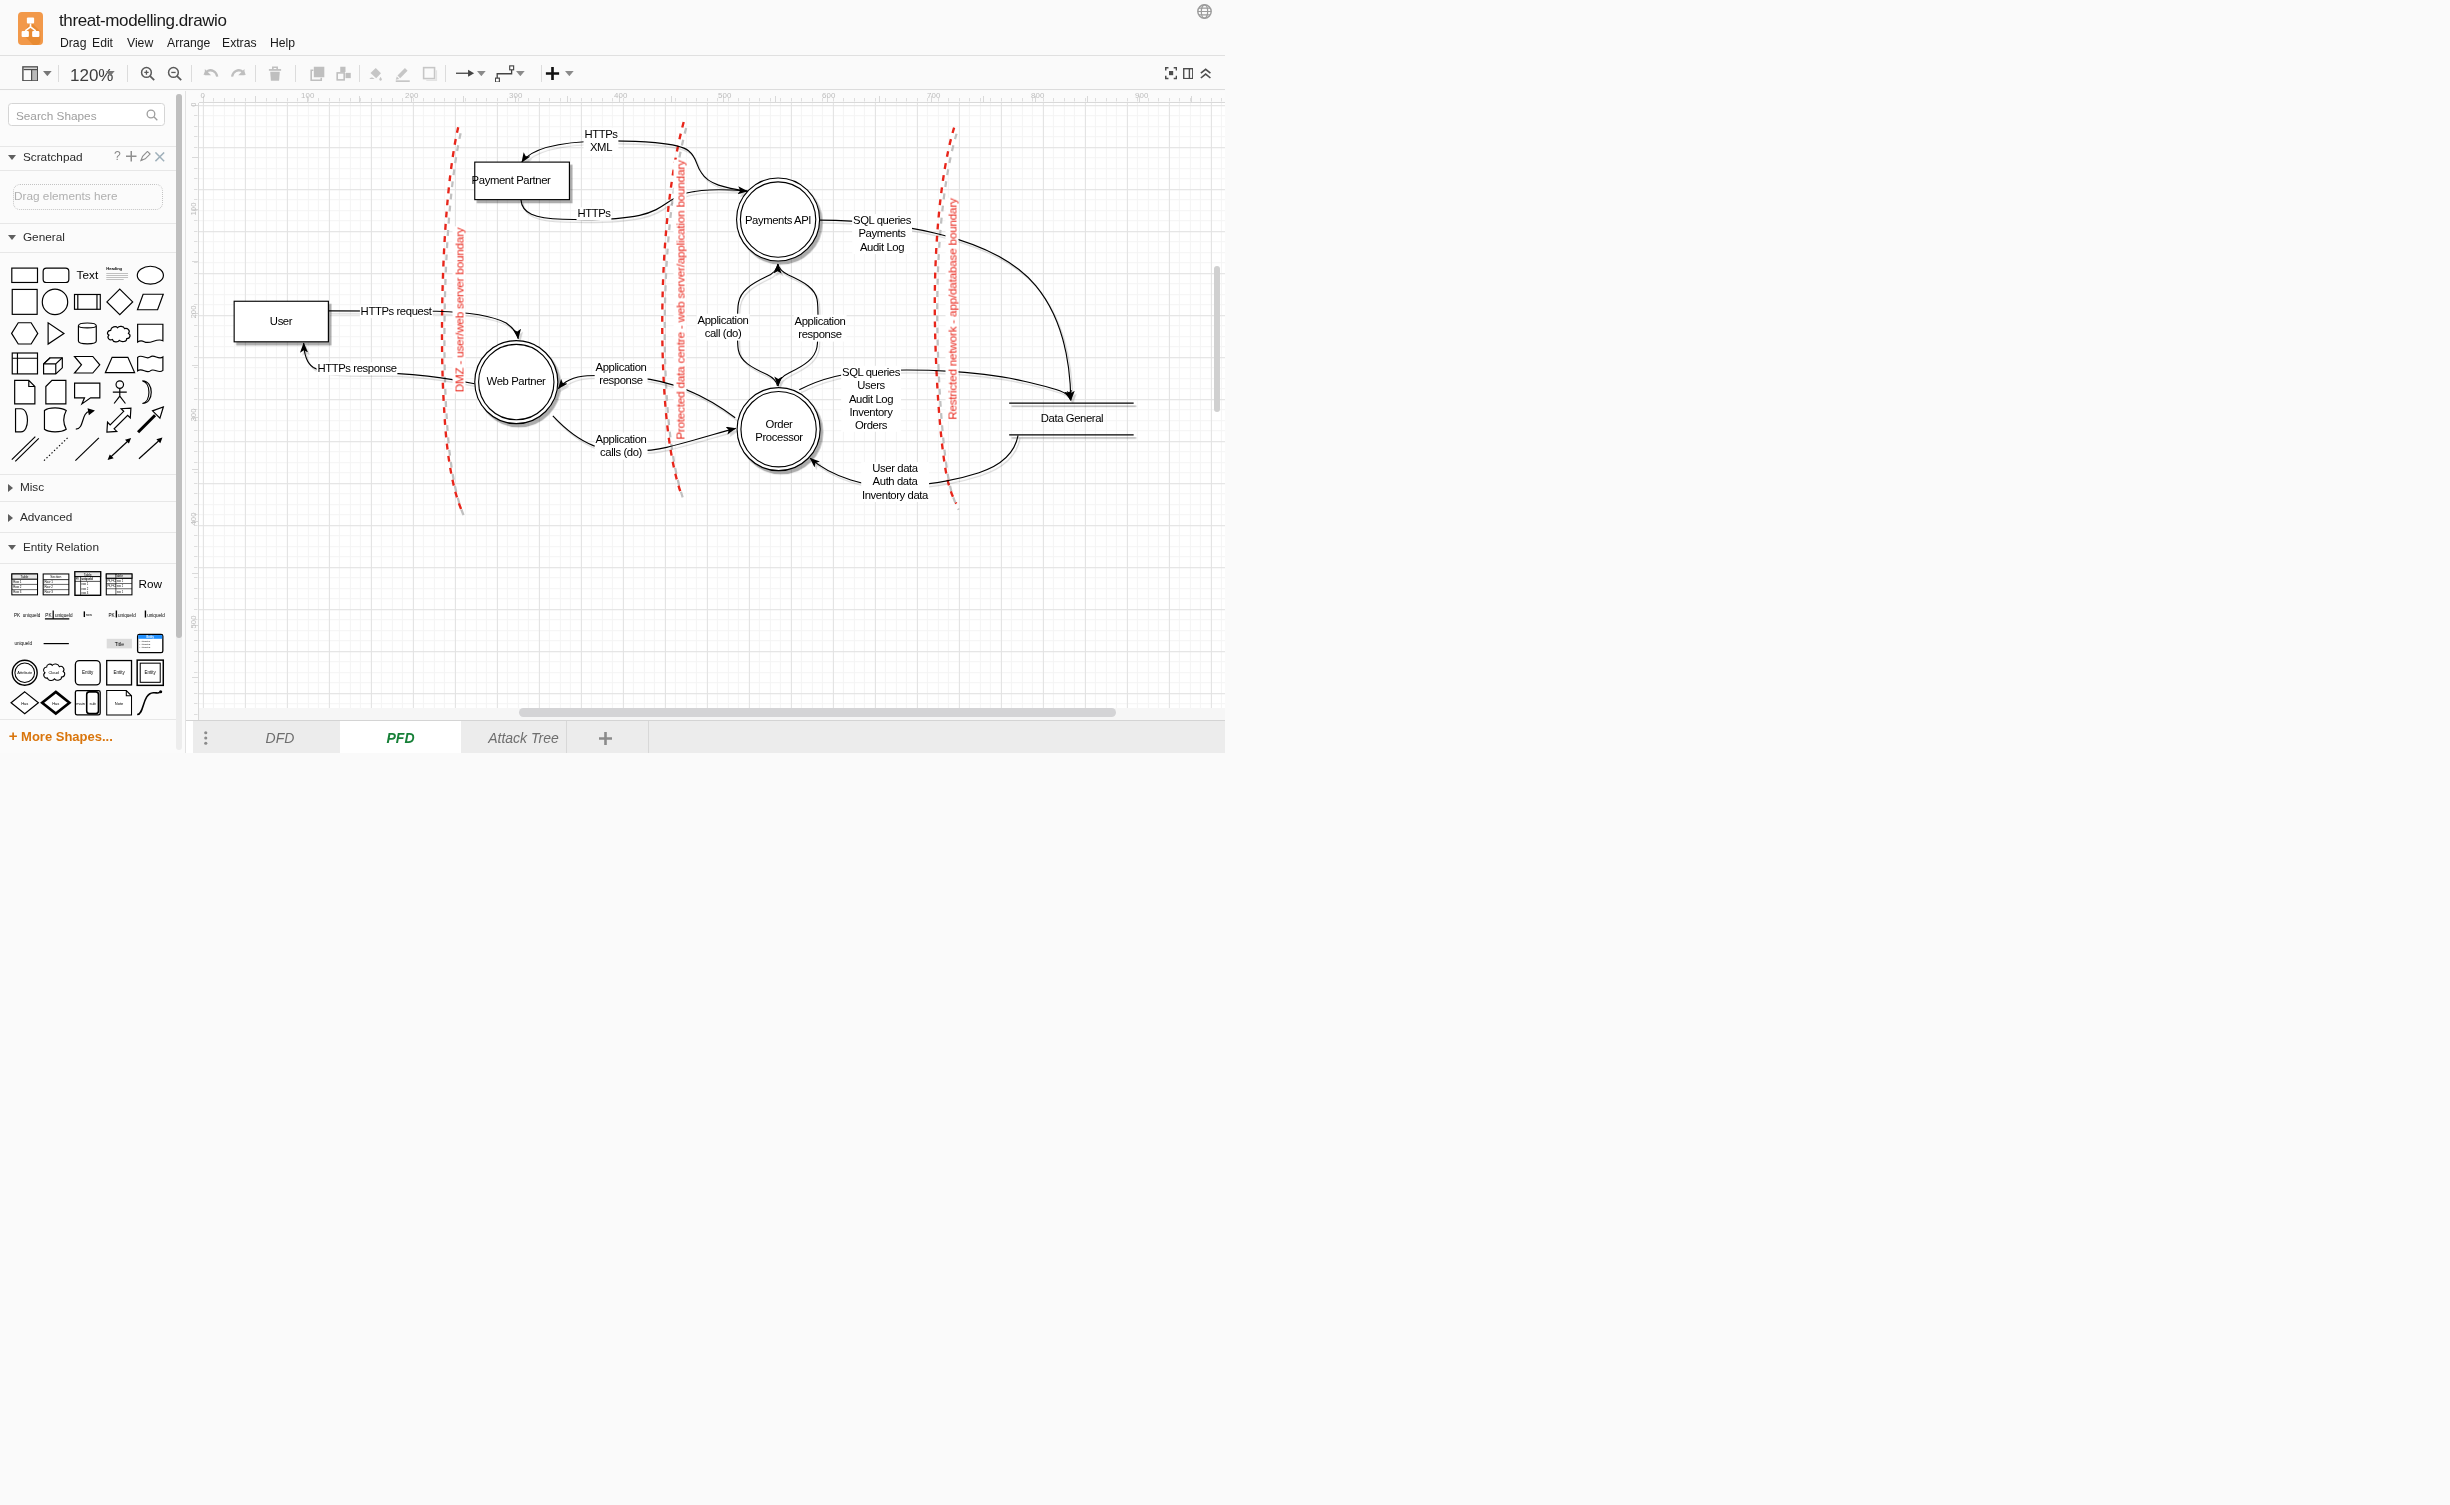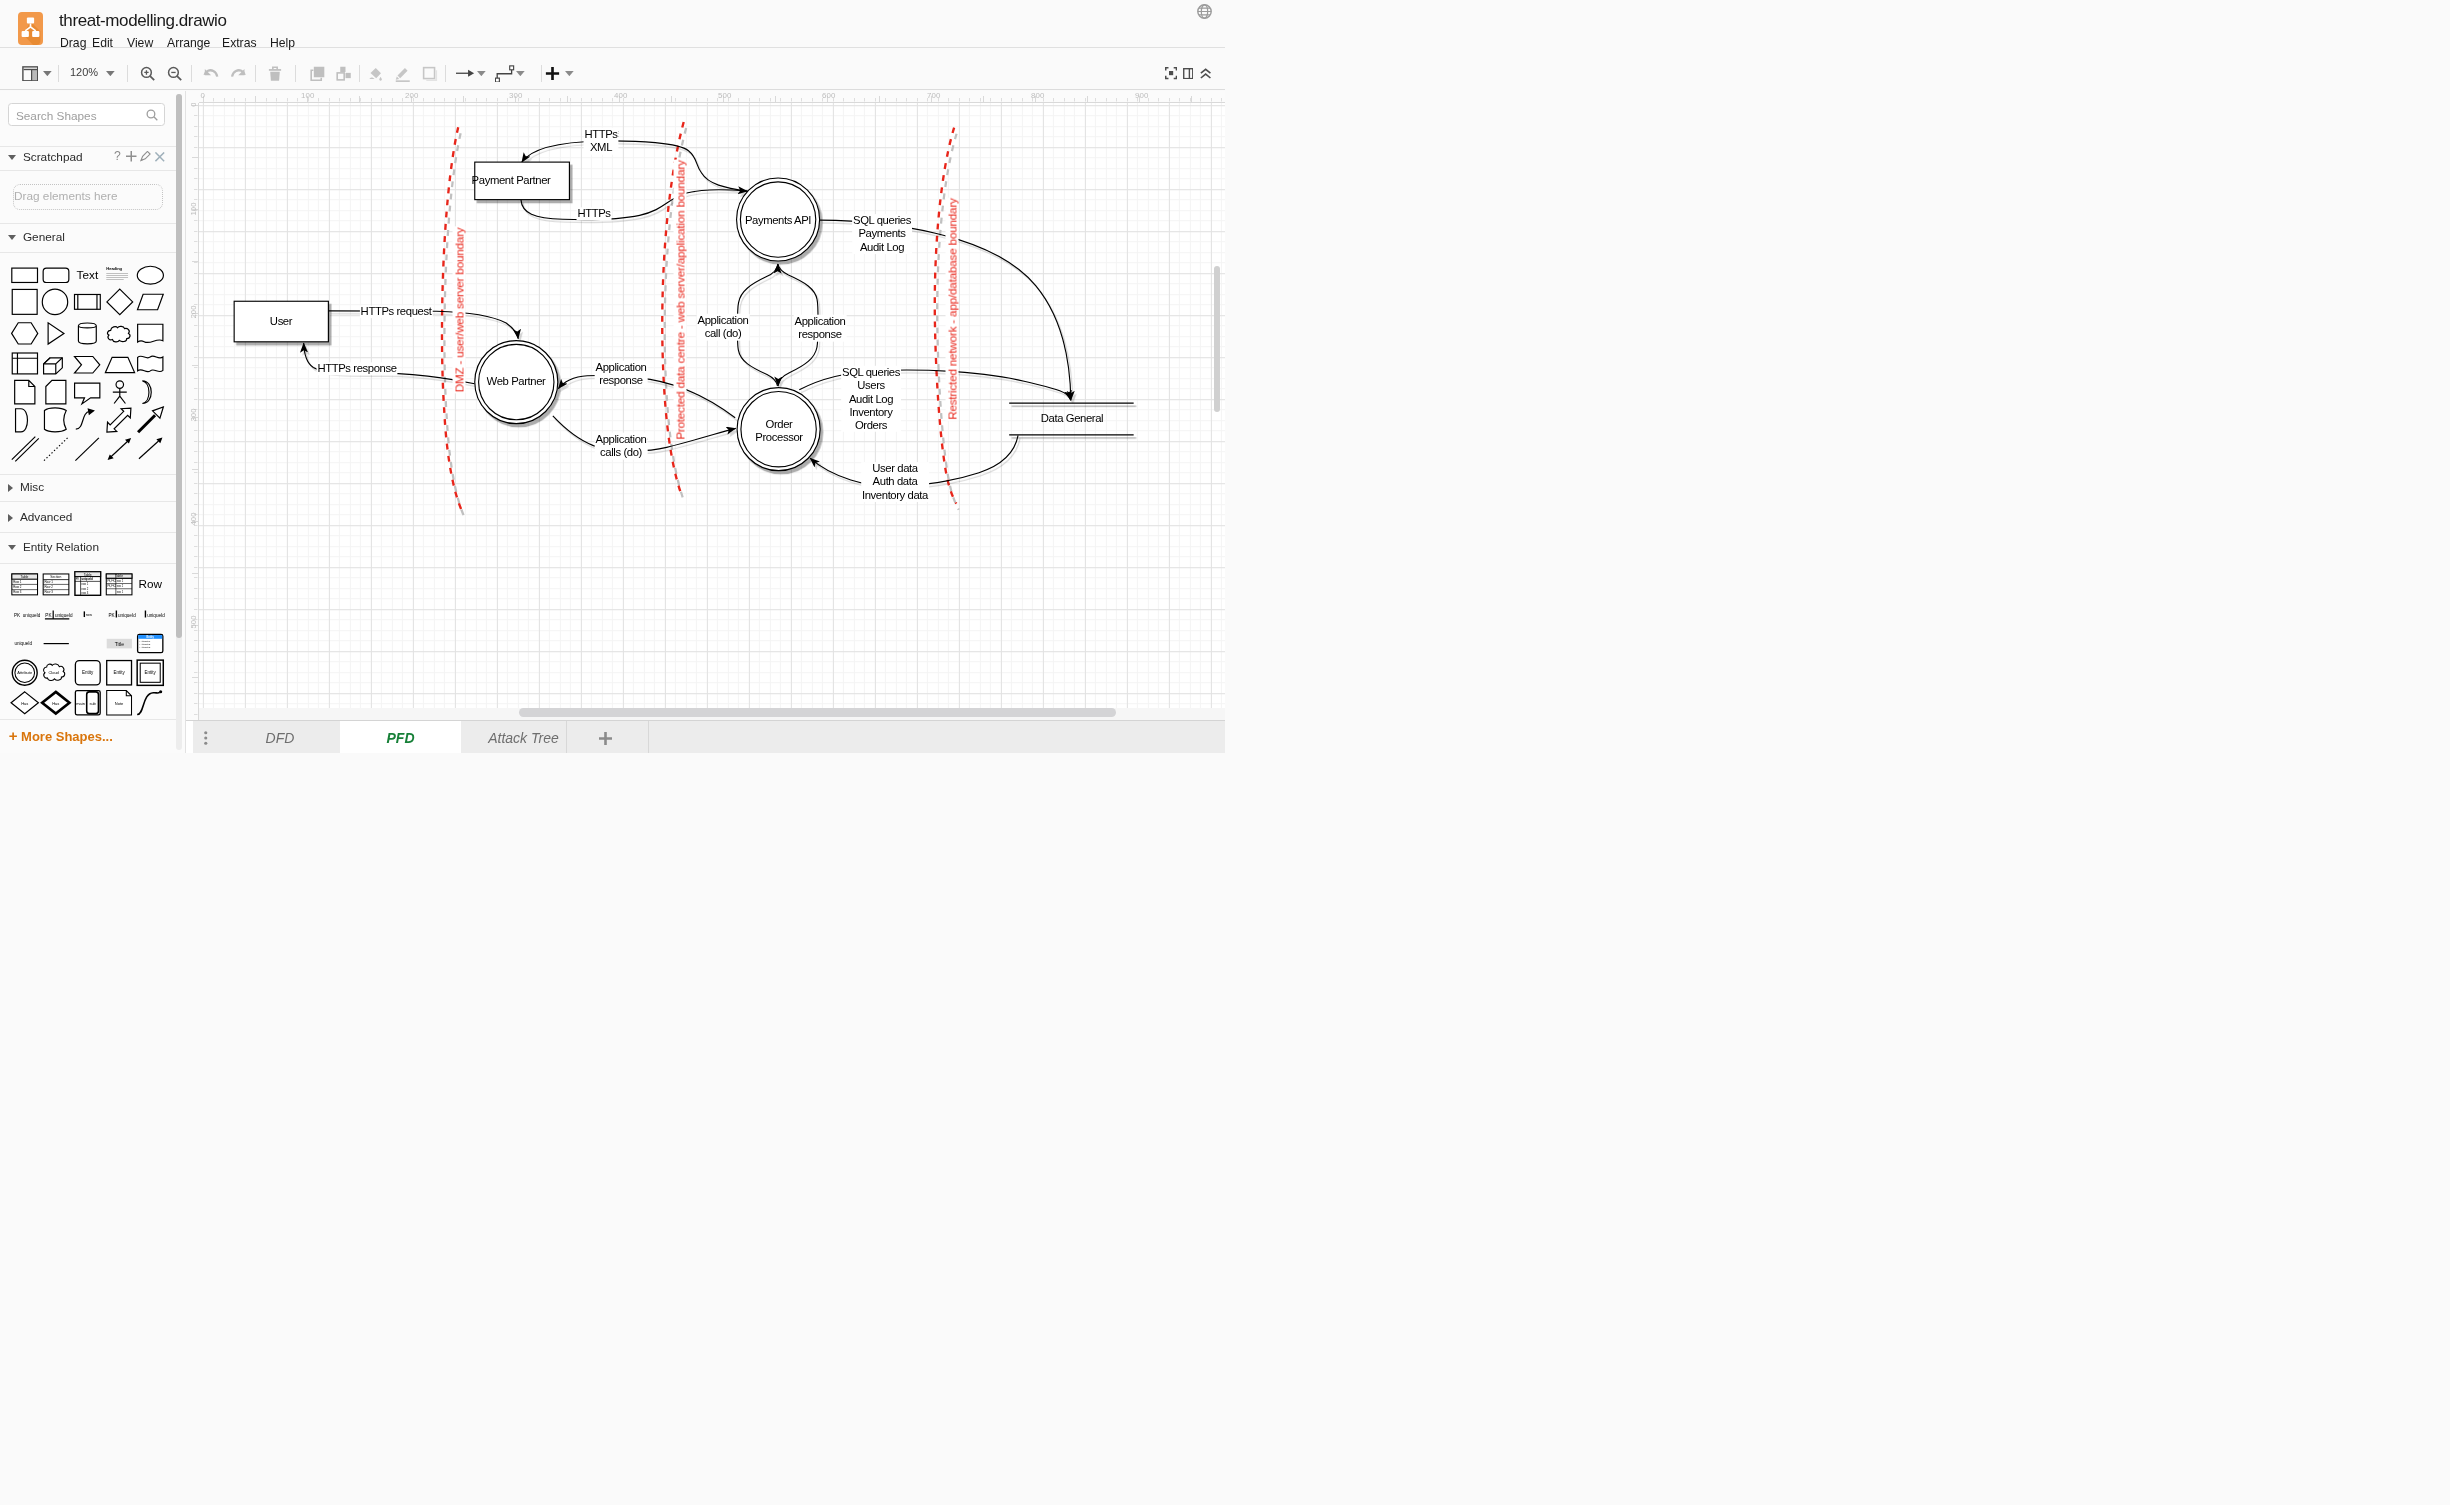--- a/index.html
+++ b/index.html
@@ -2,30 +2,30 @@
 <html style="font-size:14px"><head>
 <meta charset="utf-8">
 <style>
   * { margin:0; padding:0; box-sizing:border-box; }
   #header,#toolbar,#sidebar,#tabbar,#canvaswrap { filter:grayscale(0%); }
   html,body { width:1225px; height:753px; overflow:hidden; }
   body { font-family:"Liberation Sans", sans-serif; background:#fafafa; position:relative; -webkit-font-smoothing:antialiased; }
   .abs { position:absolute; }
 
   
-  #header { position:absolute; left:0; top:0; width:1225px; height:48px; background:#fafafa; border-bottom:0.9px solid #e0e0e0; }
+  #header { position:absolute; left:0; top:0; width:1225px; height:56px; background:#fafafa; border-bottom:0.9px solid #e0e0e0; }
   #title { position:absolute; left:59px; top:11.3px; font-size:17px; letter-spacing:-0.4px; color:#1a1a1a; }
   .menu { position:absolute; top:36px; font-size:12.2px; color:#1a1a1a; }
   #globe { position:absolute; right:13px; top:4.4px; }
 
   
   #toolbar { position:absolute; left:0; top:57px; width:1225px; height:33px; background:#fafafa; border-bottom:0.9px solid #dcdcdc; }
   .tsep { position:absolute; top:7.9px; width:0.9px; height:17.5px; background:#dcdcdc; }
   .ticon { position:absolute; top:0; height:33px; display:flex; align-items:center; justify-content:center; }
-  #zoomtxt { position:absolute; left:70px; top:8.7px; font-size:11px; color:#3d3d3d; }
+  #zoomtxt { position:absolute; left:70px; top:8.7px; font-size:17px; color:#3d3d3d; }
 
   
   #sidebar { position:absolute; left:0; top:91px; width:186px; height:662px; background:#fbfbfb; border-right:0.9px solid #e2e2e2; }
   #search { position:absolute; left:7.9px; top:12.2px; width:157px; height:23px; border:0.9px solid #d5d5d5; border-radius:3.5px; background:#fff; }
   #search span { position:absolute; left:7px; top:4.4px; font-size:11.8px; color:#9e9e9e; }
   .sechead { position:absolute; left:0; width:176px; height:28px; font-size:11.8px; color:#2b2b2b; line-height:28px; }
   .sechead .tri { display:inline-block; width:0; height:0; margin:0 7px 0 7.9px; }
   .tridown { border-left:4.4px solid transparent; border-right:4.4px solid transparent; border-top:5.2px solid #5f5f5f; vertical-align:0.9px;}
   .triright { border-top:4.4px solid transparent; border-bottom:4.4px solid transparent; border-left:5.2px solid #5f5f5f; vertical-align:-0.9px;}
   .secline { position:absolute; left:0; width:176px; height:0.9px; background:#e7e7e7; }

